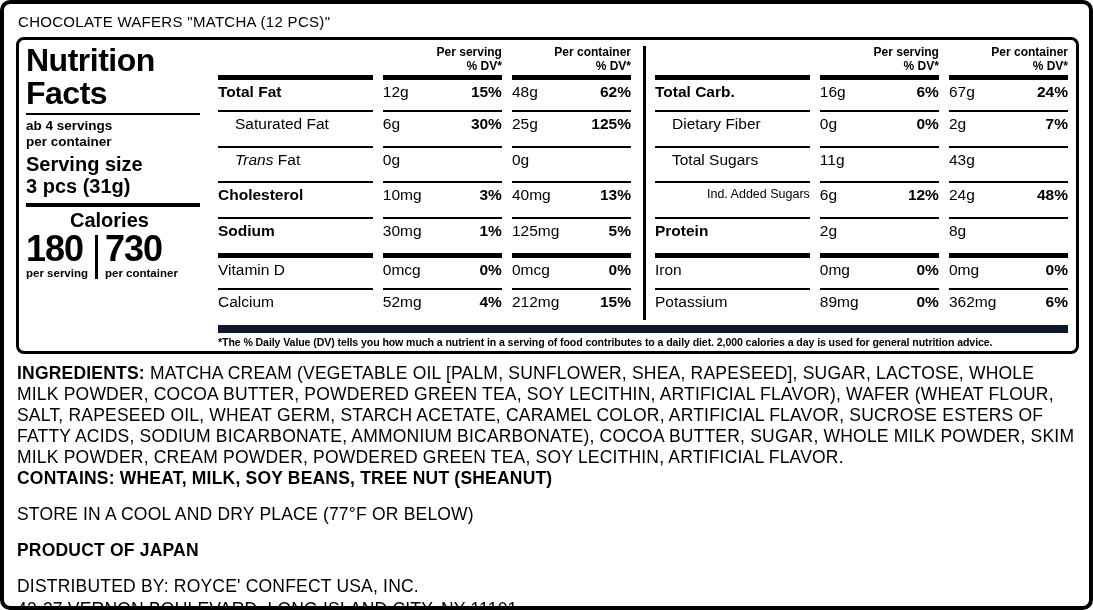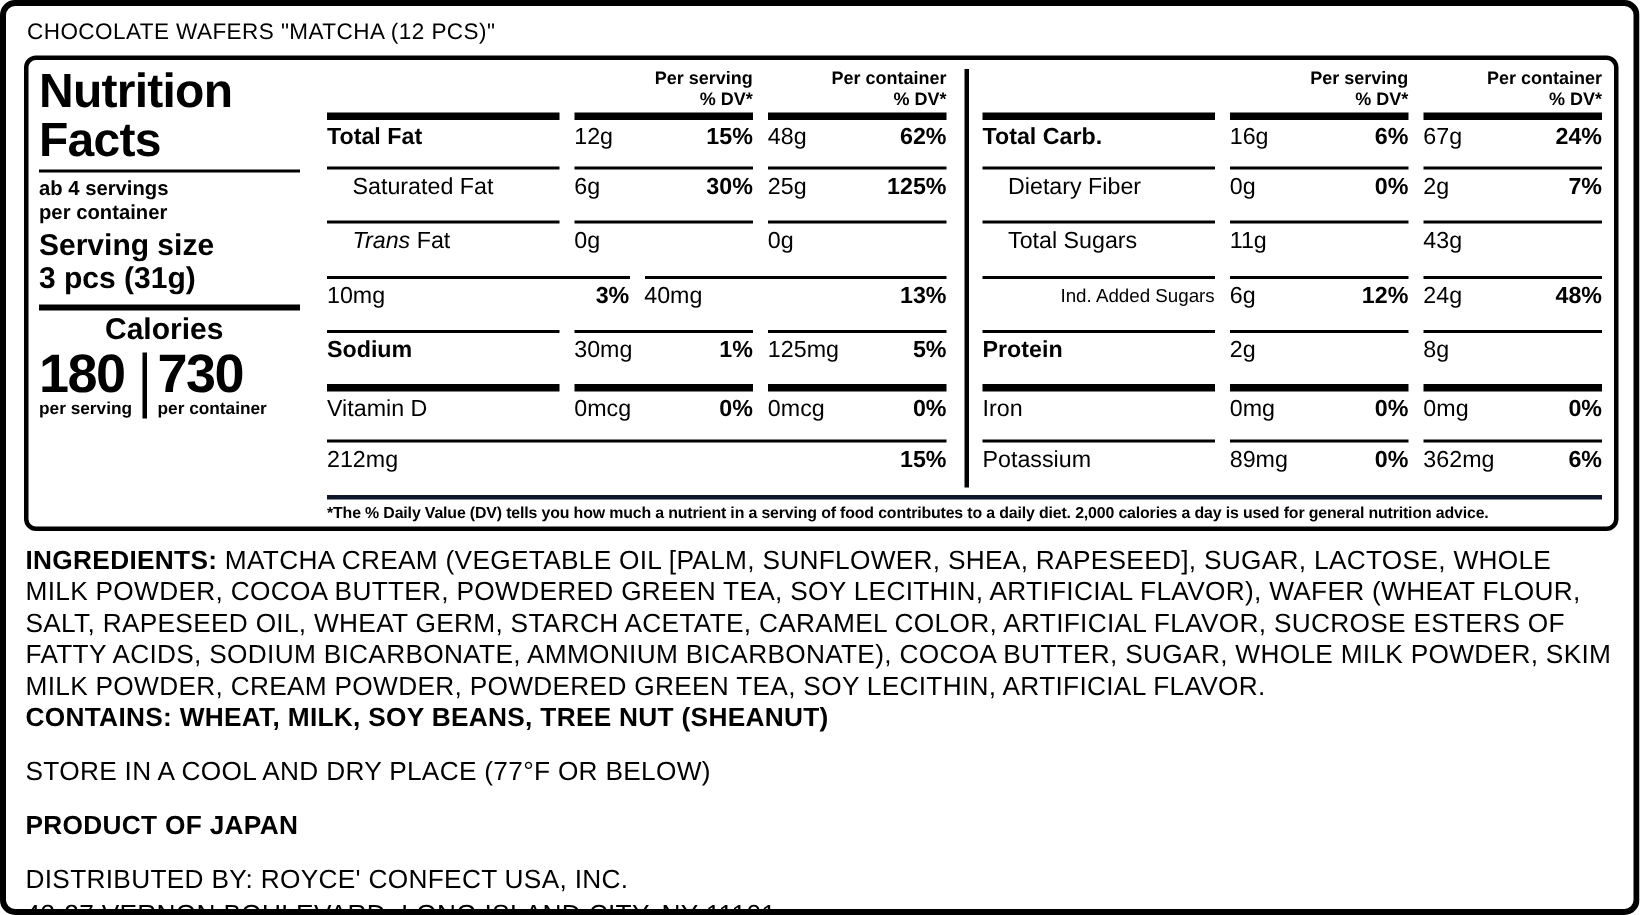--- a/index.html
+++ b/index.html
@@ -50,21 +50,21 @@
   .r-first .ncell, .r-thick .ncell { border-top-width:5px; }
   .nlabel { font-size:15.5px; line-height:1.1; padding-top:1px; }
   .r-bold .nlabel { font-weight:700; }
   .r-indent .nlabel { padding-left:17px; }
   .r-right .lcell { justify-content:flex-end;text-align:center; }
   .r-right .nlabel { font-size:12.5px; padding-top:3px; }
   .amt { font-size:15.5px; line-height:1.1; padding-top:1px; }
   .dv  { font-size:15.5px; font-weight:700; line-height:1.1; padding-top:1px; }
   .it  { font-style:italic; }
   .footnote {
-    border-top:3px solid #0f172a; padding-top:3px; margin-top:1px;
+    border-top:8px solid #0f172a; padding-top:3px; margin-top:1px;
     font-size:10.6px; font-weight:600; letter-spacing:-0.1px;
   }
 
   
   .ingredients { font-size:17.5px; line-height:1.2; letter-spacing:0.2px; margin:9px 0 0 1px; }
   .bold { font-weight:700; }
   .store       { font-size:17.5px; margin:15px 0 0 1px; letter-spacing:0.2px; }
   .product     { font-size:17.5px; font-weight:700; margin:15px 0 0 1px; letter-spacing:0.2px; }
   .distributor { font-size:17.5px; line-height:1.3; margin:14px 0 0 1px; letter-spacing:0.2px; }
 </style>
@@ -158,20 +158,23 @@
                 <span class="amt">0g</span>
                 <span class="dv"></span>
               </div>
             <div class="ncell">
                 <span class="amt">0g</span>
                 <span class="dv"></span>
               </div>
           </div>
 
           <div class="nrow r-bold">
+            <div class="ncell lcell">
+                <span class="nlabel">Cholesterol</span>
+              </div>
             <div class="ncell">
                 <span class="amt">10mg</span>
                 <span class="dv">3%</span>
               </div>
             <div class="ncell">
                 <span class="amt">40mg</span>
                 <span class="dv">13%</span>
               </div>
           </div>
 
@@ -197,20 +200,27 @@
                 <span class="amt">0mcg</span>
                 <span class="dv">0%</span>
               </div>
             <div class="ncell">
                 <span class="amt">0mcg</span>
                 <span class="dv">0%</span>
               </div>
           </div>
 
           <div class="nrow">
+            <div class="ncell lcell">
+                <span class="nlabel">Calcium</span>
+              </div>
+            <div class="ncell">
+                <span class="amt">52mg</span>
+                <span class="dv">4%</span>
+              </div>
             <div class="ncell">
                 <span class="amt">212mg</span>
                 <span class="dv">15%</span>
               </div>
           </div>
         </div>
 
         <div class="vdiv"></div>
 
         <div class="ntable">

